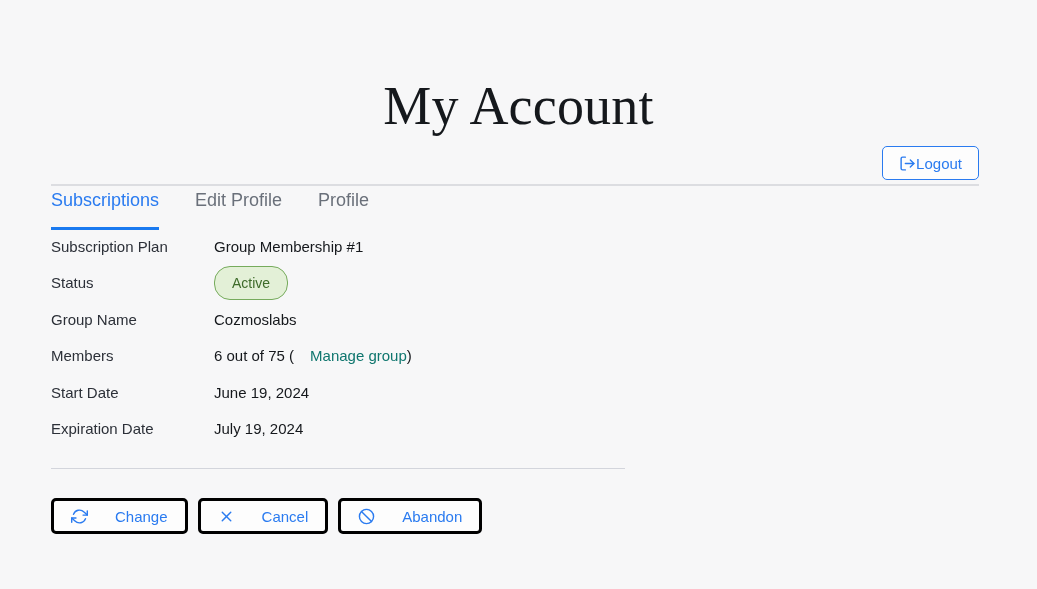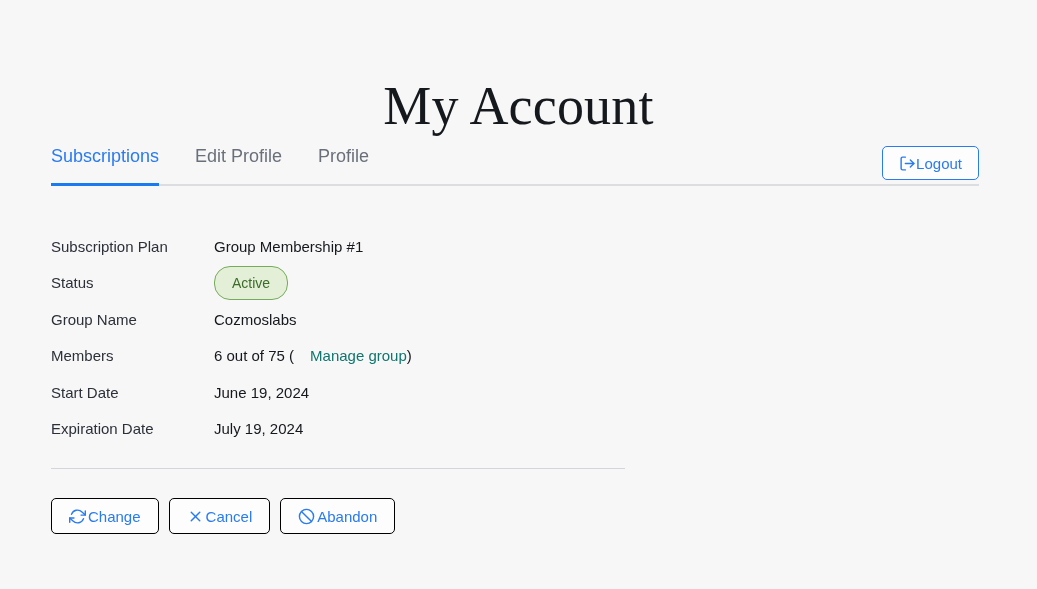--- a/index.html
+++ b/index.html
@@ -45,20 +45,21 @@
     top: 142px;
     width: 928px;
     height: 44px;
     border-bottom: 2px solid #dcdde1;
     box-sizing: border-box;
   }
   .tabs {
     display: flex;
     align-items: flex-end;
     height: 100%;
+    margin-top: 44px;
   }
   .tab {
     position: relative;
     font-size: 18px;
     color: #6a707a;
     padding: 0 0 14px 0;
     margin-right: 36px;
     cursor: pointer;
     white-space: nowrap;
     line-height: 28px;
@@ -156,24 +157,24 @@
   .actions {
     position: absolute;
     left: 51px;
     top: 498px;
     display: flex;
     gap: 10px;
   }
   .action-btn {
     display: inline-flex;
     align-items: center;
-    gap: 2px;
+    gap: 27px;
     height: 36px;
     padding: 0 17px;
-    border: 1px solid #000000;
+    border: 3px solid #000000;
     border-radius: 5px;
     background: #fdfdfd;
     color: #2a7bf0;
     font-size: 15px;
     cursor: pointer;
     box-sizing: border-box;
     white-space: nowrap;
   }
   .action-btn svg { display: block; }
 </style>

